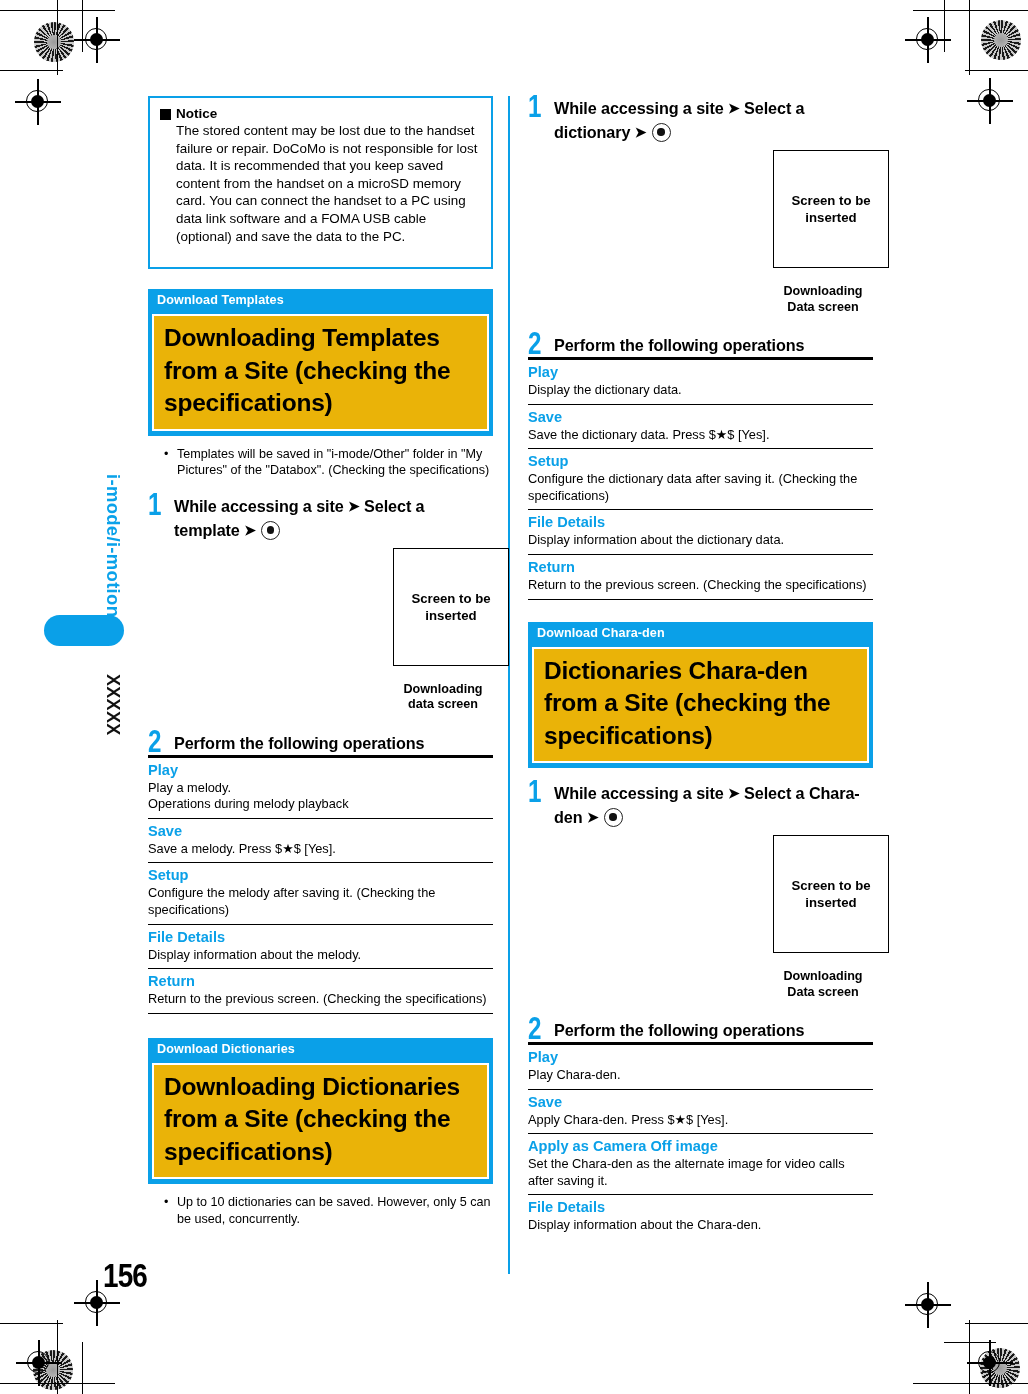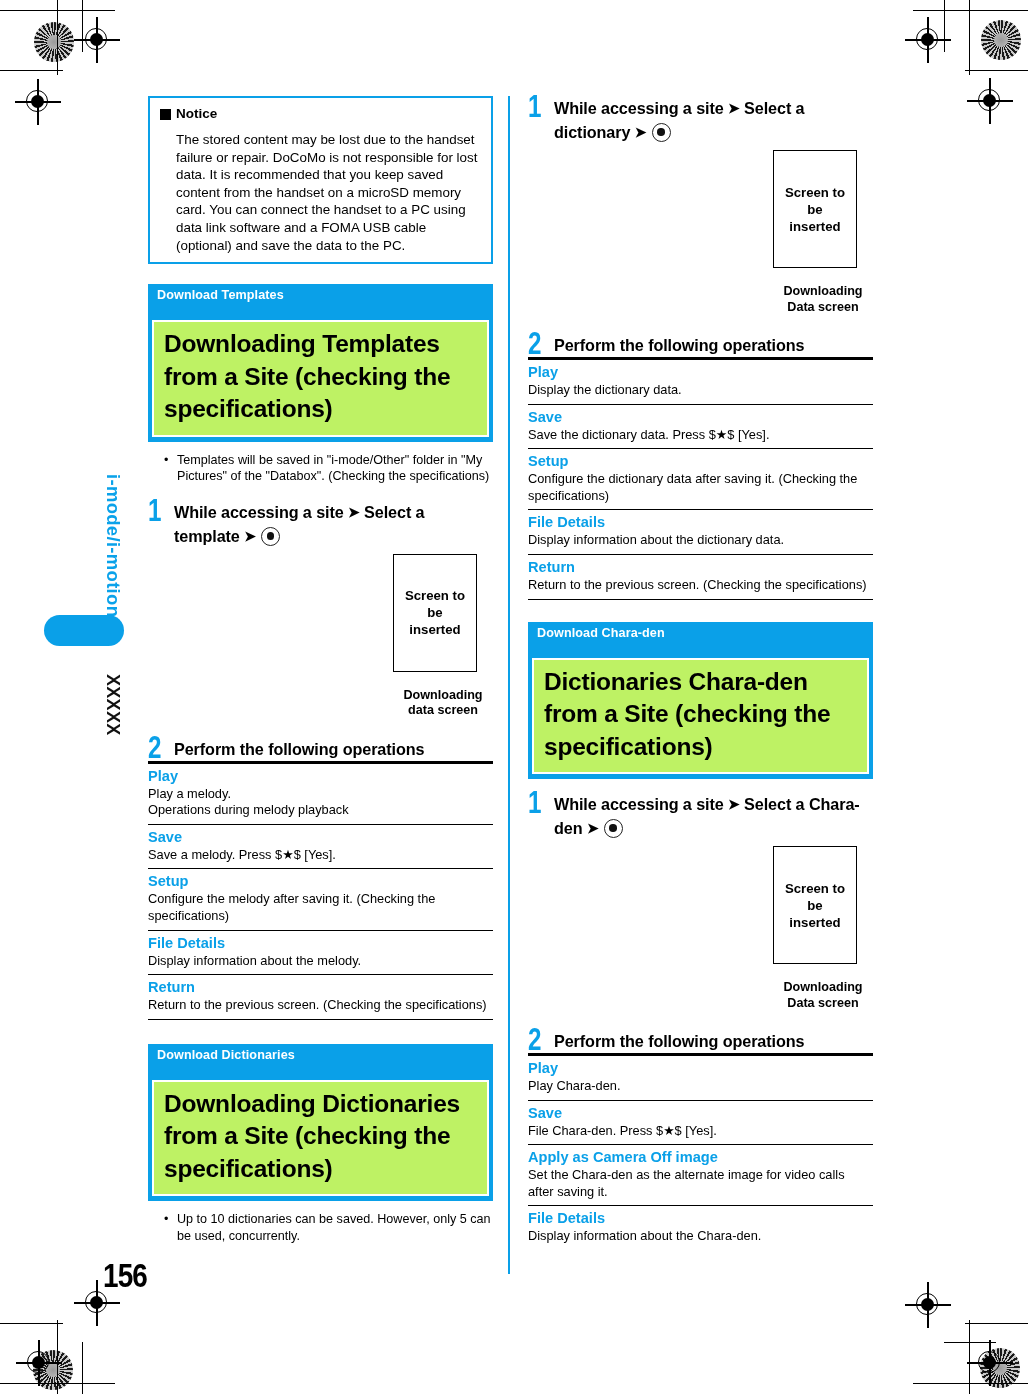--- a/index.html
+++ b/index.html
@@ -145,21 +145,21 @@
     position: absolute;
     top: 96px;
     width: 345px;
   }
   .col-left  { left: 148px; }
   .col-right { left: 528px; }
 
   
   .notice {
     border: 2.4px solid #0aa0e8;
-    padding: 8px 10px 8px 10px;
+    padding: 8px 10px 22px 10px;
     box-sizing: border-box;
     width: 345px;
   }
   .notice-head {
     font-size: 13.5px;
     font-weight: bold;
     line-height: 16px;
     display: flex;
     align-items: flex-start;
     gap: 5px;
@@ -168,40 +168,40 @@
     display: inline-block;
     width: 11px; height: 11px;
     background: #000;
     margin-top: 3px;
     flex: none;
   }
   .notice-body {
     font-size: 13.4px;
     line-height: 17.6px;
     margin-left: 16px;
-    margin-top: 9px;
+    margin-top: 0;
   }
 
   
   .sect {
     margin-top: 20px;
     background: #0aa0e8;
     padding: 0 0 5px 0;
     width: 345px;
     box-sizing: border-box;
   }
   .sect-label {
     font-size: 12.6px;
     font-weight: bold;
     color: #ffffff;
-    padding: 4px 0 18px 9px;
+    padding: 4px 0 7px 9px;
     letter-spacing: 0.1px;
   }
   .sect-title {
-    background: #bef264;
+    background: #eab308;
     border: 2px solid #ffffff;
     margin: 0 4px;
     padding: 6px 10px 9px 10px;
     font-size: 24.5px;
     font-weight: bold;
     line-height: 32.5px;
     color: #000;
     letter-spacing: -0.2px;
   }
 
@@ -280,21 +280,21 @@
   .figure-wrap {
     width: 345px;
     display: flex;
     justify-content: flex-end;
   }
   .figure-inner {
     width: 100px;
     text-align: center;
   }
   .screen-box {
-    width: 84px;
+    width: 116px;
     height: 118px;
     border: 1.6px solid #000;
     box-sizing: border-box;
     display: flex;
     align-items: center;
     justify-content: center;
     text-align: center;
     font-size: 13.2px;
     font-weight: bold;
     line-height: 17px;
@@ -582,21 +582,21 @@
       <div class="step-text">Perform the following operations</div>
     </div>
 
     <div class="ops">
       <div class="op-row">
         <div class="op-title">Play</div>
         <div class="op-desc">Play Chara-den.</div>
       </div>
       <div class="op-row">
         <div class="op-title">Save</div>
-        <div class="op-desc">File Chara-den. Press $★$ [Yes].</div>
+        <div class="op-desc">Apply Chara-den. Press $★$ [Yes].</div>
       </div>
       <div class="op-row">
         <div class="op-title">Apply as Camera Off image</div>
         <div class="op-desc">Set the Chara-den as the alternate image for video calls after saving it.</div>
       </div>
       <div class="op-row" style="border-bottom:none;">
         <div class="op-title">File Details</div>
         <div class="op-desc">Display information about the Chara-den.</div>
       </div>
     </div>

